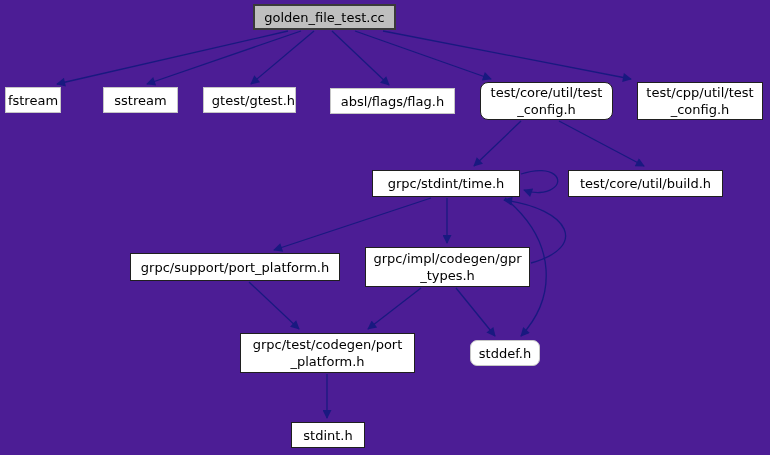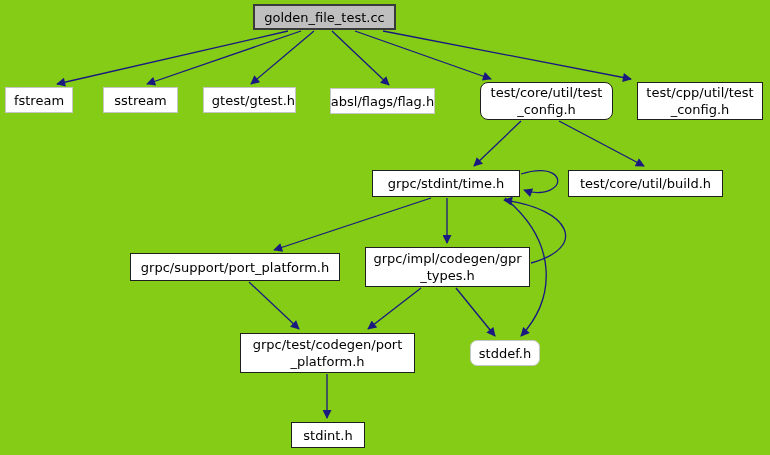--- a/index.html
+++ b/index.html
@@ -1,37 +1,37 @@
 <!DOCTYPE html>
 <html><head>
 <meta charset="utf-8">
 <style>
   html, body { margin: 0; padding: 0; background: #ffffff; }
   body {
     width: 770px; height: 455px; overflow: hidden;
     font-family: "DejaVu Sans", "Liberation Sans", sans-serif;
   }
-  .graph { position: relative; width: 770px; height: 455px; background: #84cc16; }
+  .graph { position: relative; width: 770px; height: 455px; background: #4c1d95; }
   svg.edge-layer { position: absolute; left: 0; top: 0; width: 770px; height: 455px; }
   .node {
     position: absolute; box-sizing: border-box;
     background: #ffffff; color: #000000;
     display: flex; align-items: center; justify-content: center;
     text-align: center; font-size: 13px; line-height: 17px;
     white-space: pre-line; cursor: pointer;
   }
   .node.dark  { border: 1.6px solid #1f1f1f; }
   .node.light { border: 1px solid #c6c6c6; }
   .node.main  { background: #bfbfbf; border: 2px solid #3a3a3a; }
   
   #n-main        { left: 253px; top:   4px; width: 143px; height: 26px; }
-  #n-fstream     { left:   5px; top:  87px; width:  68px; height: 26px; }
+  #n-fstream     { left:   5px; top:  87px; width:  56px; height: 26px; }
   #n-sstream     { left: 103px; top:  87px; width:  75px; height: 26px; }
   #n-gtest       { left: 203px; top:  87px; width:  93px; height: 26px; justify-content: flex-end; }
-  #n-absl        { left: 330px; top:  88px; width: 105px; height: 26px; }
+  #n-absl        { left: 330px; top:  88px; width: 125px; height: 26px; }
   #n-test-core-config { left: 480px; top: 82px; width: 133px; height: 38px; border-radius: 8px; }
   #n-test-cpp-config  { left: 637px; top: 82px; width: 126px; height: 38px; }
   #n-time        { left: 372px; top: 170px; width: 148px; height: 27px; }
   #n-build       { left: 568px; top: 170px; width: 155px; height: 27px; }
   #n-support-pp  { left: 130px; top: 253px; width: 210px; height: 28px; }
   #n-gpr-types   { left: 365px; top: 247px; width: 165px; height: 40px; }
   #n-codegen-pp  { left: 240px; top: 333px; width: 175px; height: 40px; }
   #n-stddef      { left: 470px; top: 340px; width:  70px; height: 26px; border-radius: 7px; }
   #n-stdint      { left: 291px; top: 422px; width:  74px; height: 26px; }
   path.edge { fill: none; stroke: #191980; stroke-width: 1.3px; }

